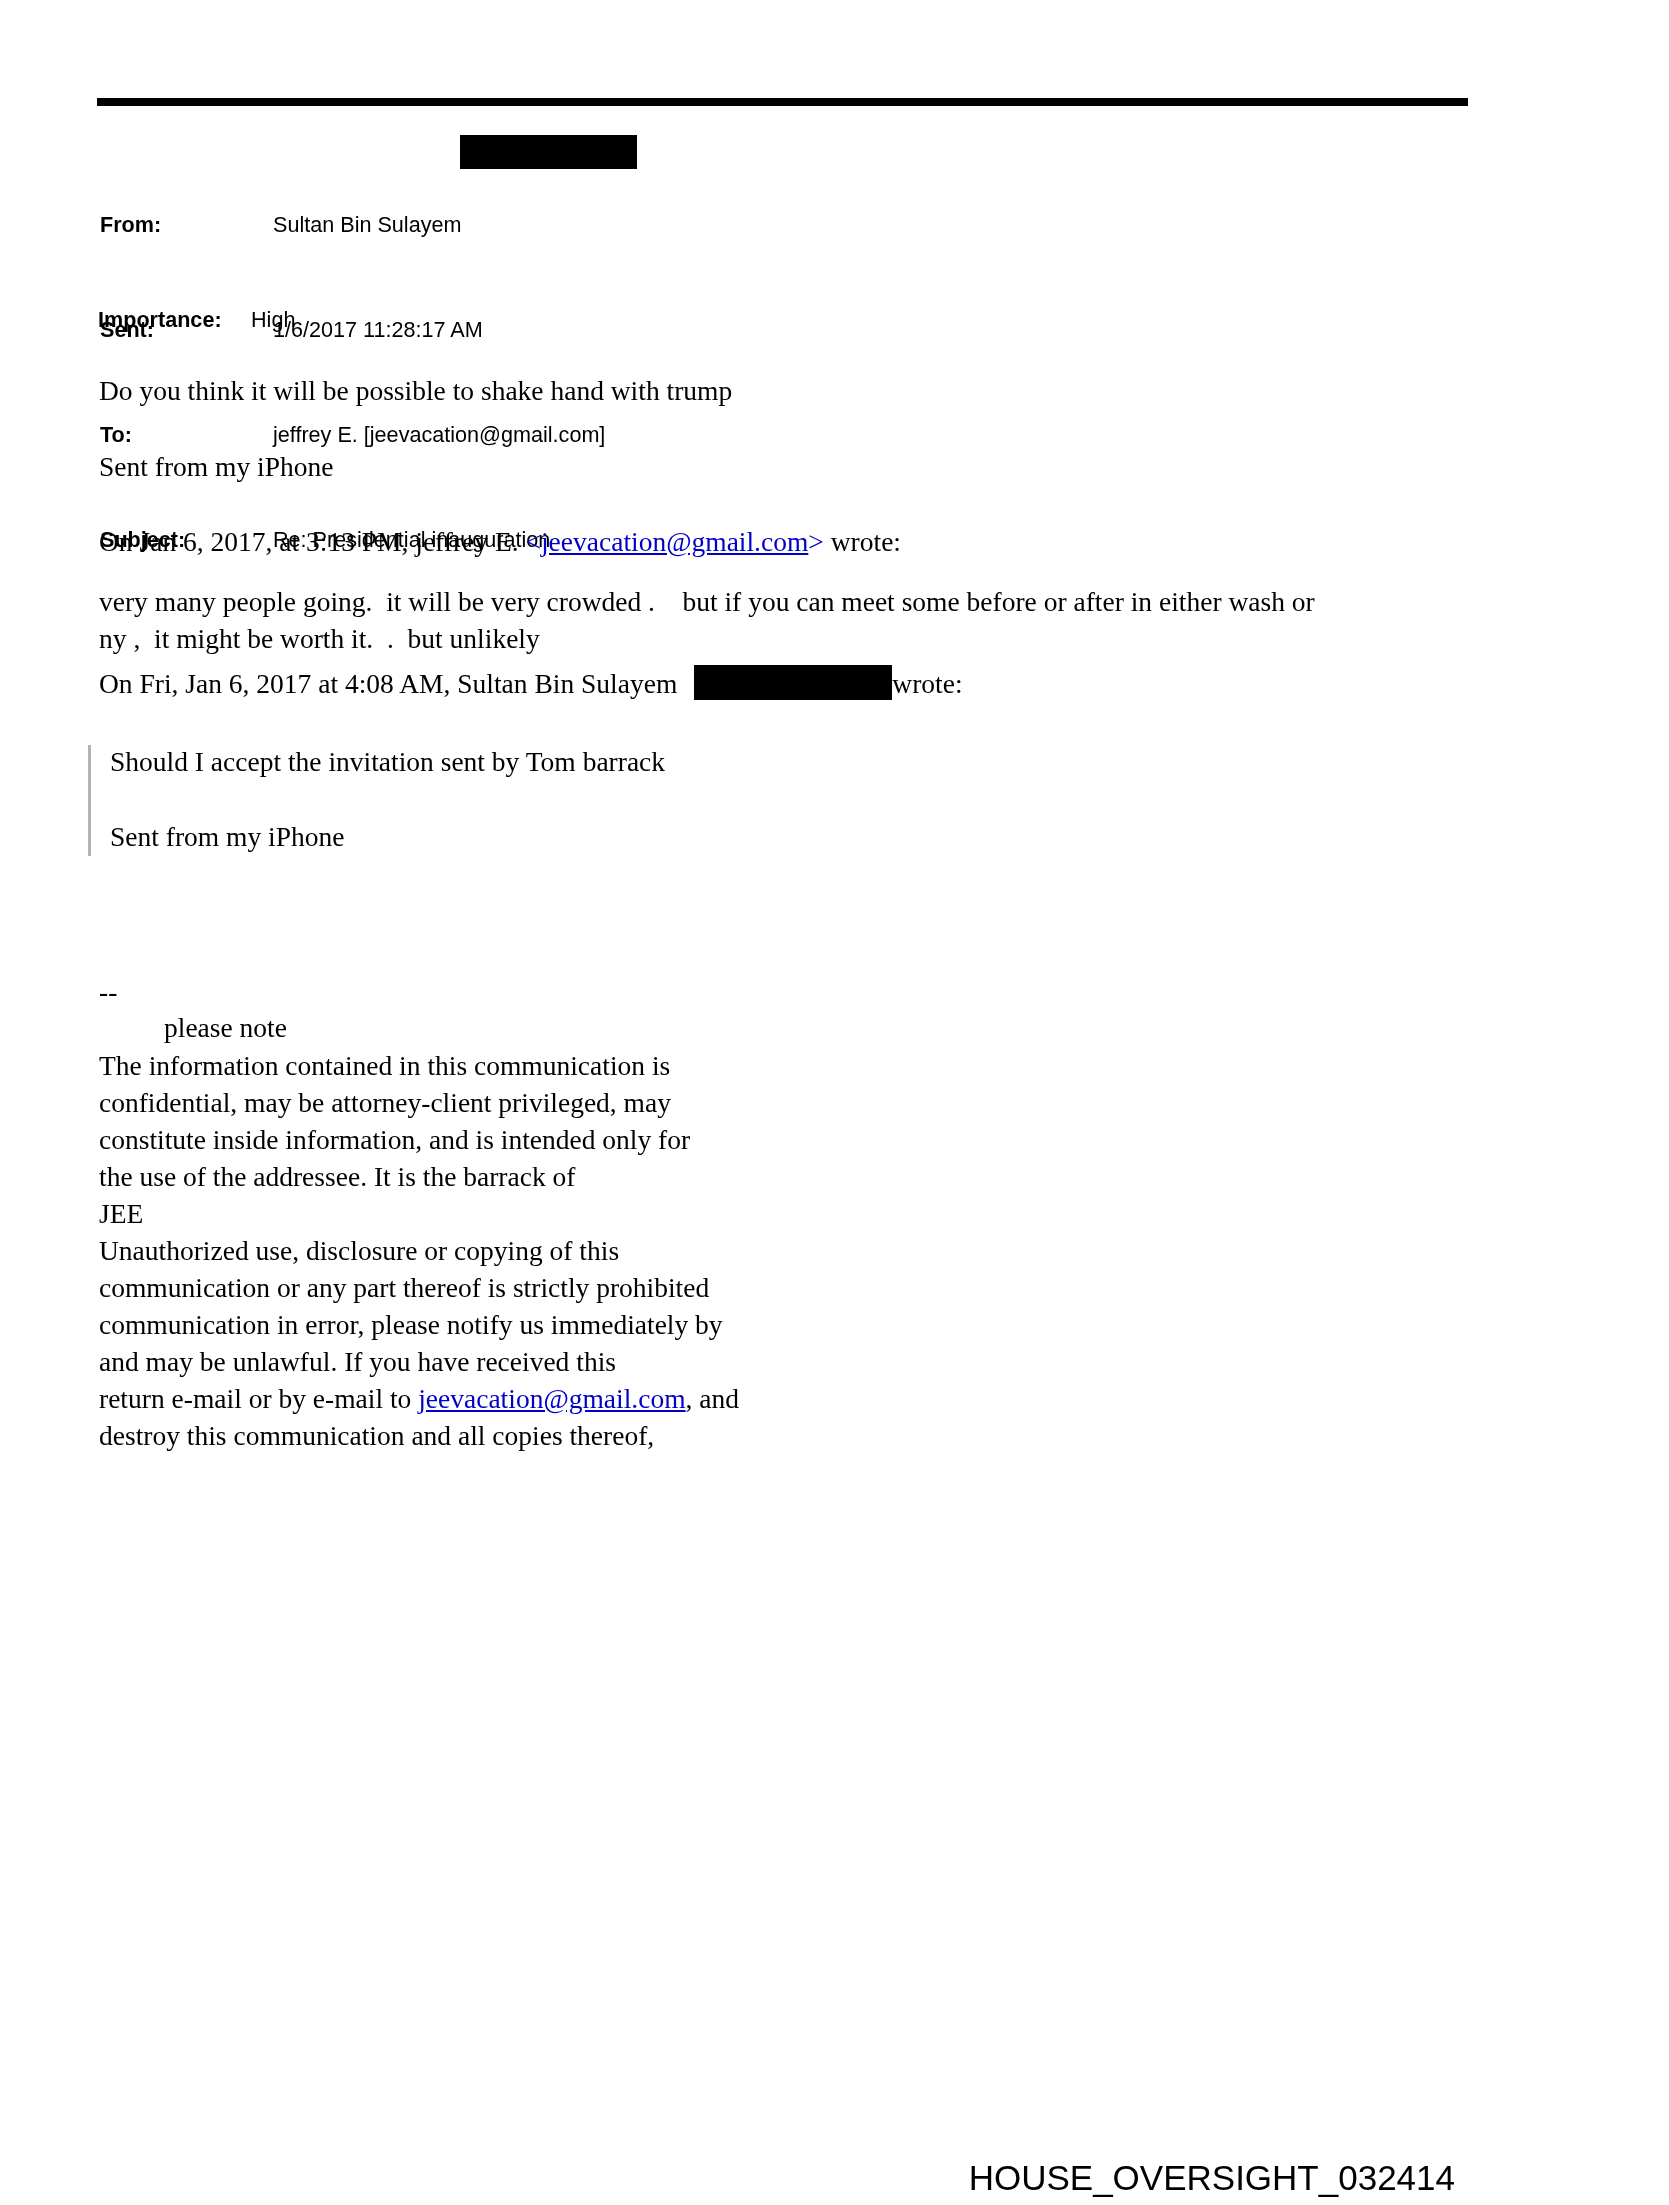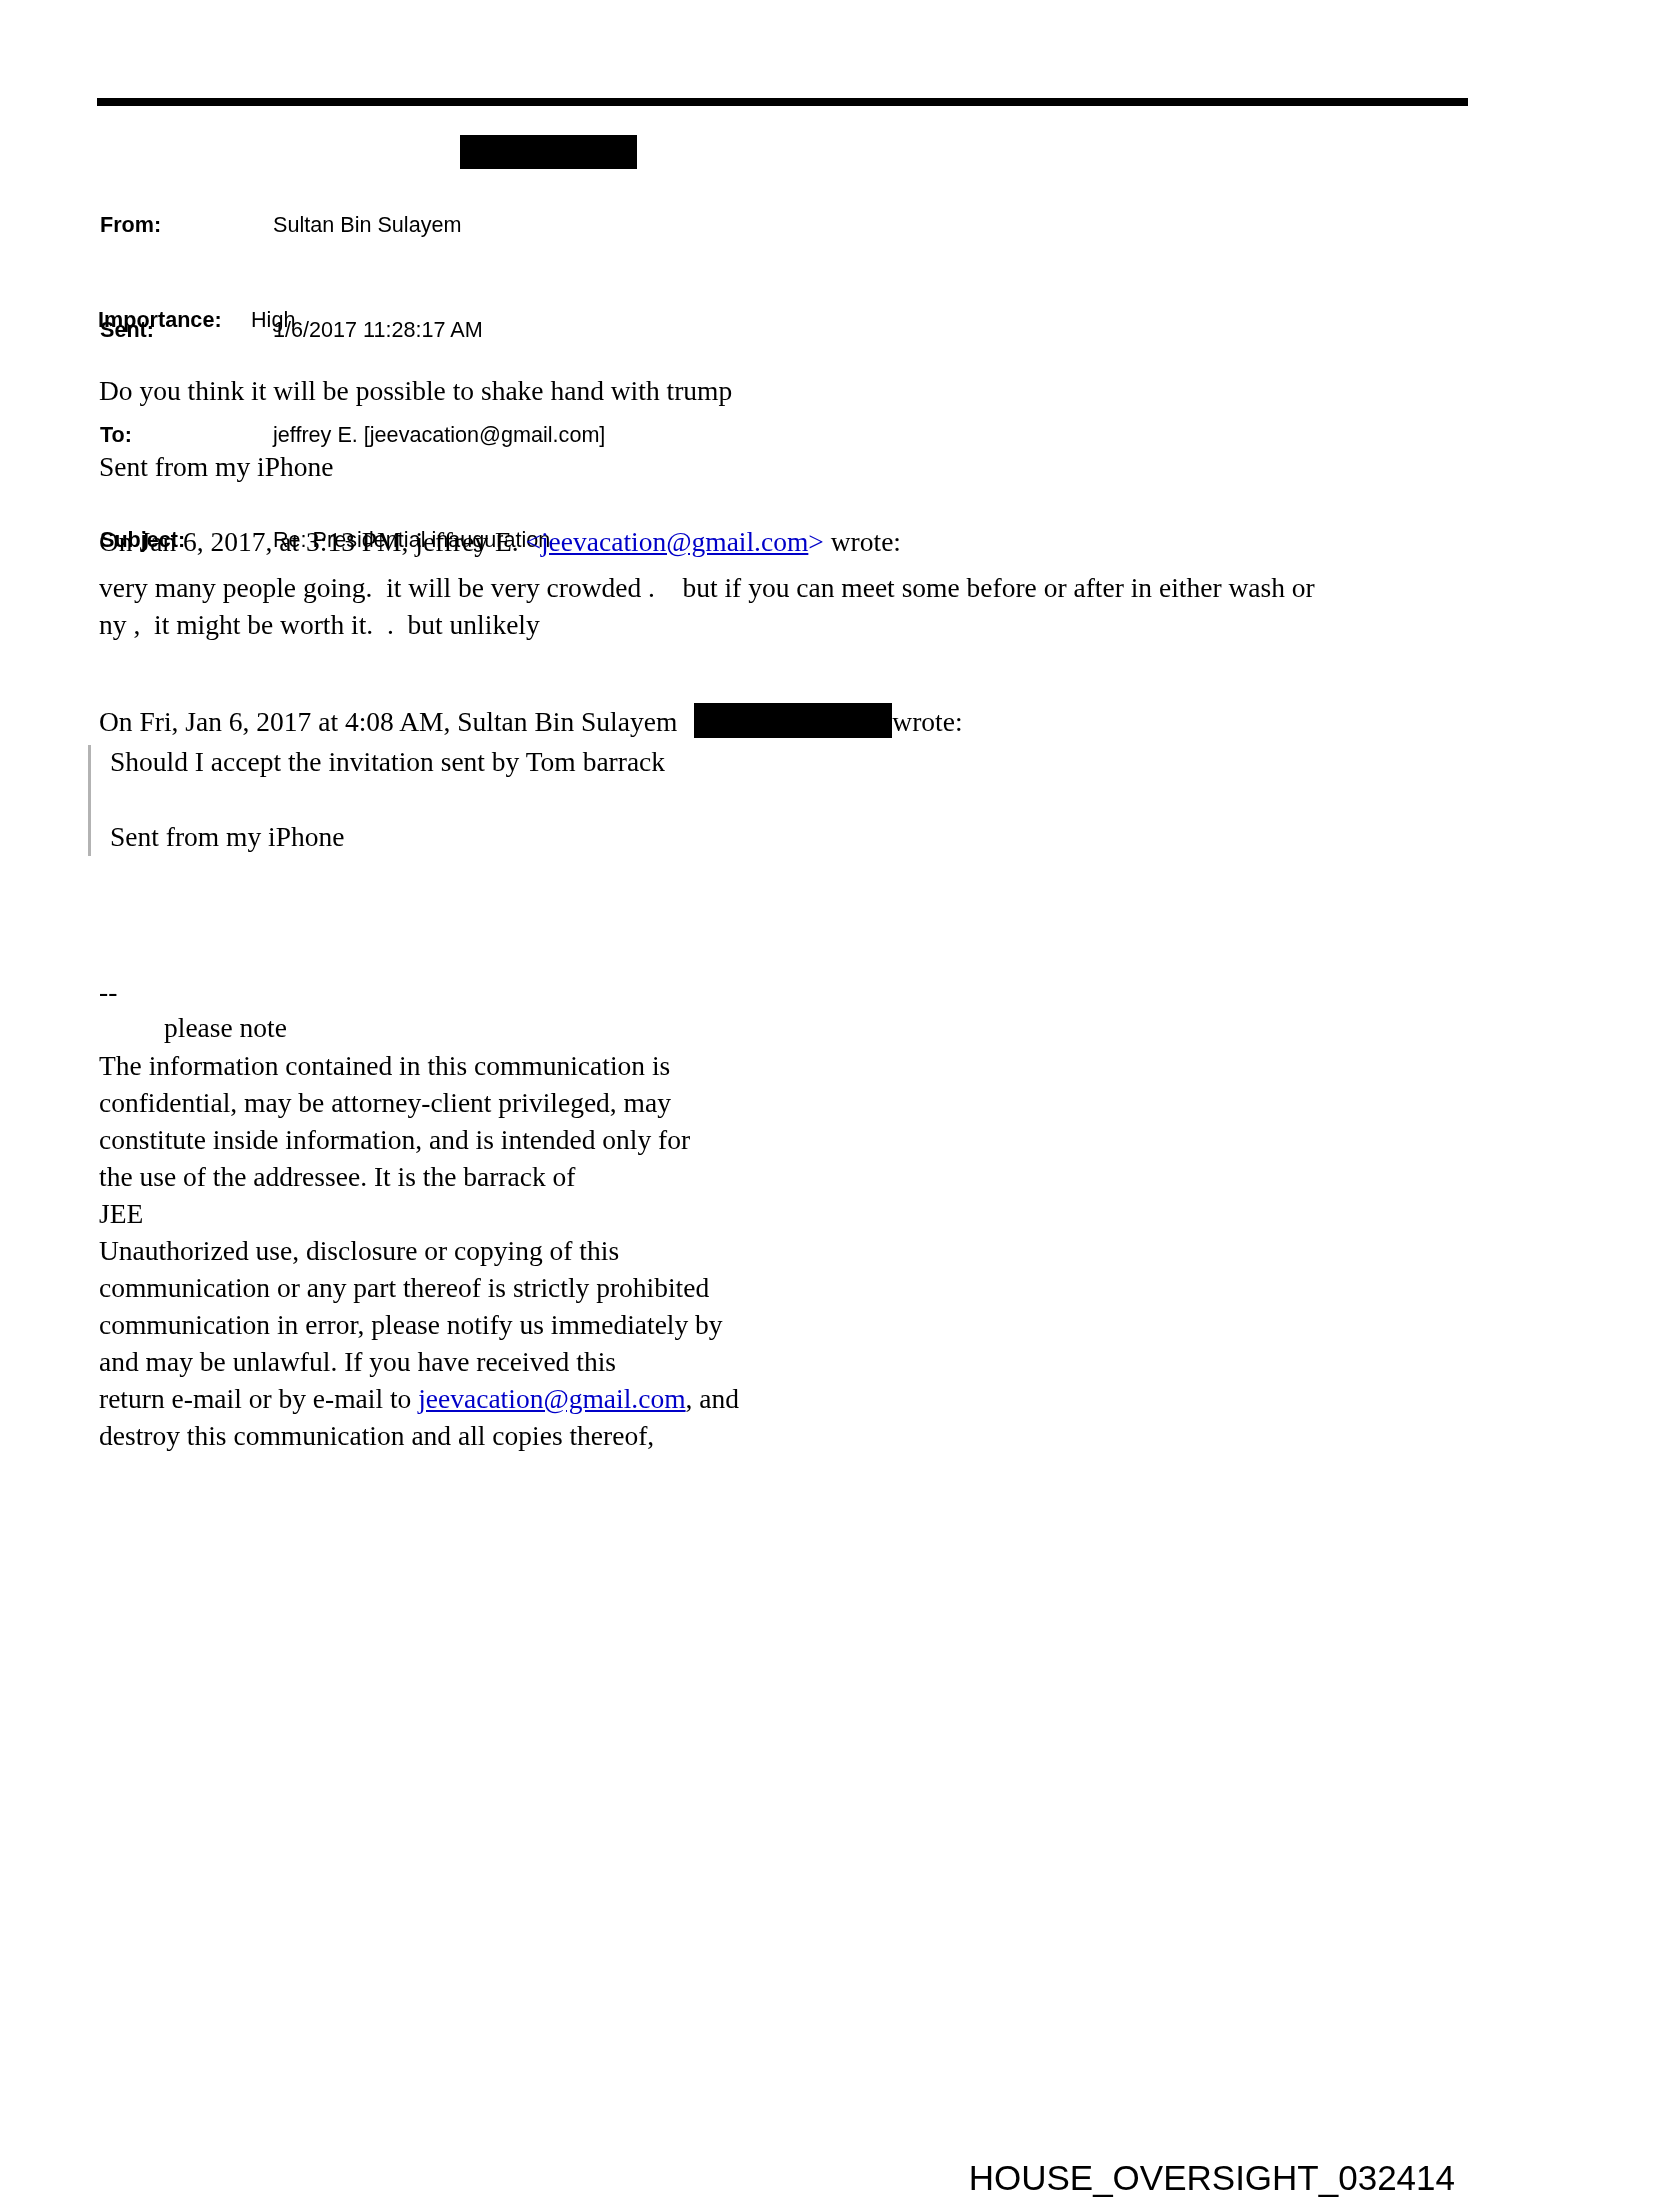--- a/index.html
+++ b/index.html
@@ -117,23 +117,23 @@
     <span class="imp-label">Importance:</span>
     <span class="imp-value">High</span>
   </div>
 
   <div class="b" style="top:372px">Do you think it will be possible to shake hand with trump</div>
 
   <div class="b" style="top:448px">Sent from my iPhone</div>
 
   <div class="b" style="top:523px"><span>On Jan 6, 2017, at 3:13 PM, jeffrey E. </span><span class="blue">&lt;</span><a href="#" class="mail-link">jeevacation@gmail.com</a><span class="blue">&gt;</span><span> wrote:</span></div>
 
-  <div class="b" style="top:569px"><span>very many people going.  it will be very crowded .    but if you can meet some before or after in either wash or</span><br><span>ny ,  it might be worth it.  .  but unlikely</span></div>
+  <div class="b" style="top:583px"><span>very many people going.  it will be very crowded .    but if you can meet some before or after in either wash or</span><br><span>ny ,  it might be worth it.  .  but unlikely</span></div>
 
-  <div class="b" style="top:703px"><span>On Fri, Jan 6, 2017 at 4:08 AM, Sultan Bin Sulayem</span><span class="redaction-inline"></span><span>wrote:</span></div>
+  <div class="b" style="top:665px"><span>On Fri, Jan 6, 2017 at 4:08 AM, Sultan Bin Sulayem</span><span class="redaction-inline"></span><span>wrote:</span></div>
 
   <div class="quote-bar"></div>
 
   <div class="b q" style="top:743px">Should I accept the invitation sent by Tom barrack</div>
 
   <div class="b q" style="top:818px">Sent from my iPhone</div>
 
   <div class="b" style="top:973px">--</div>
 
   <div class="b note-heading" style="top:1009px">please note</div>

